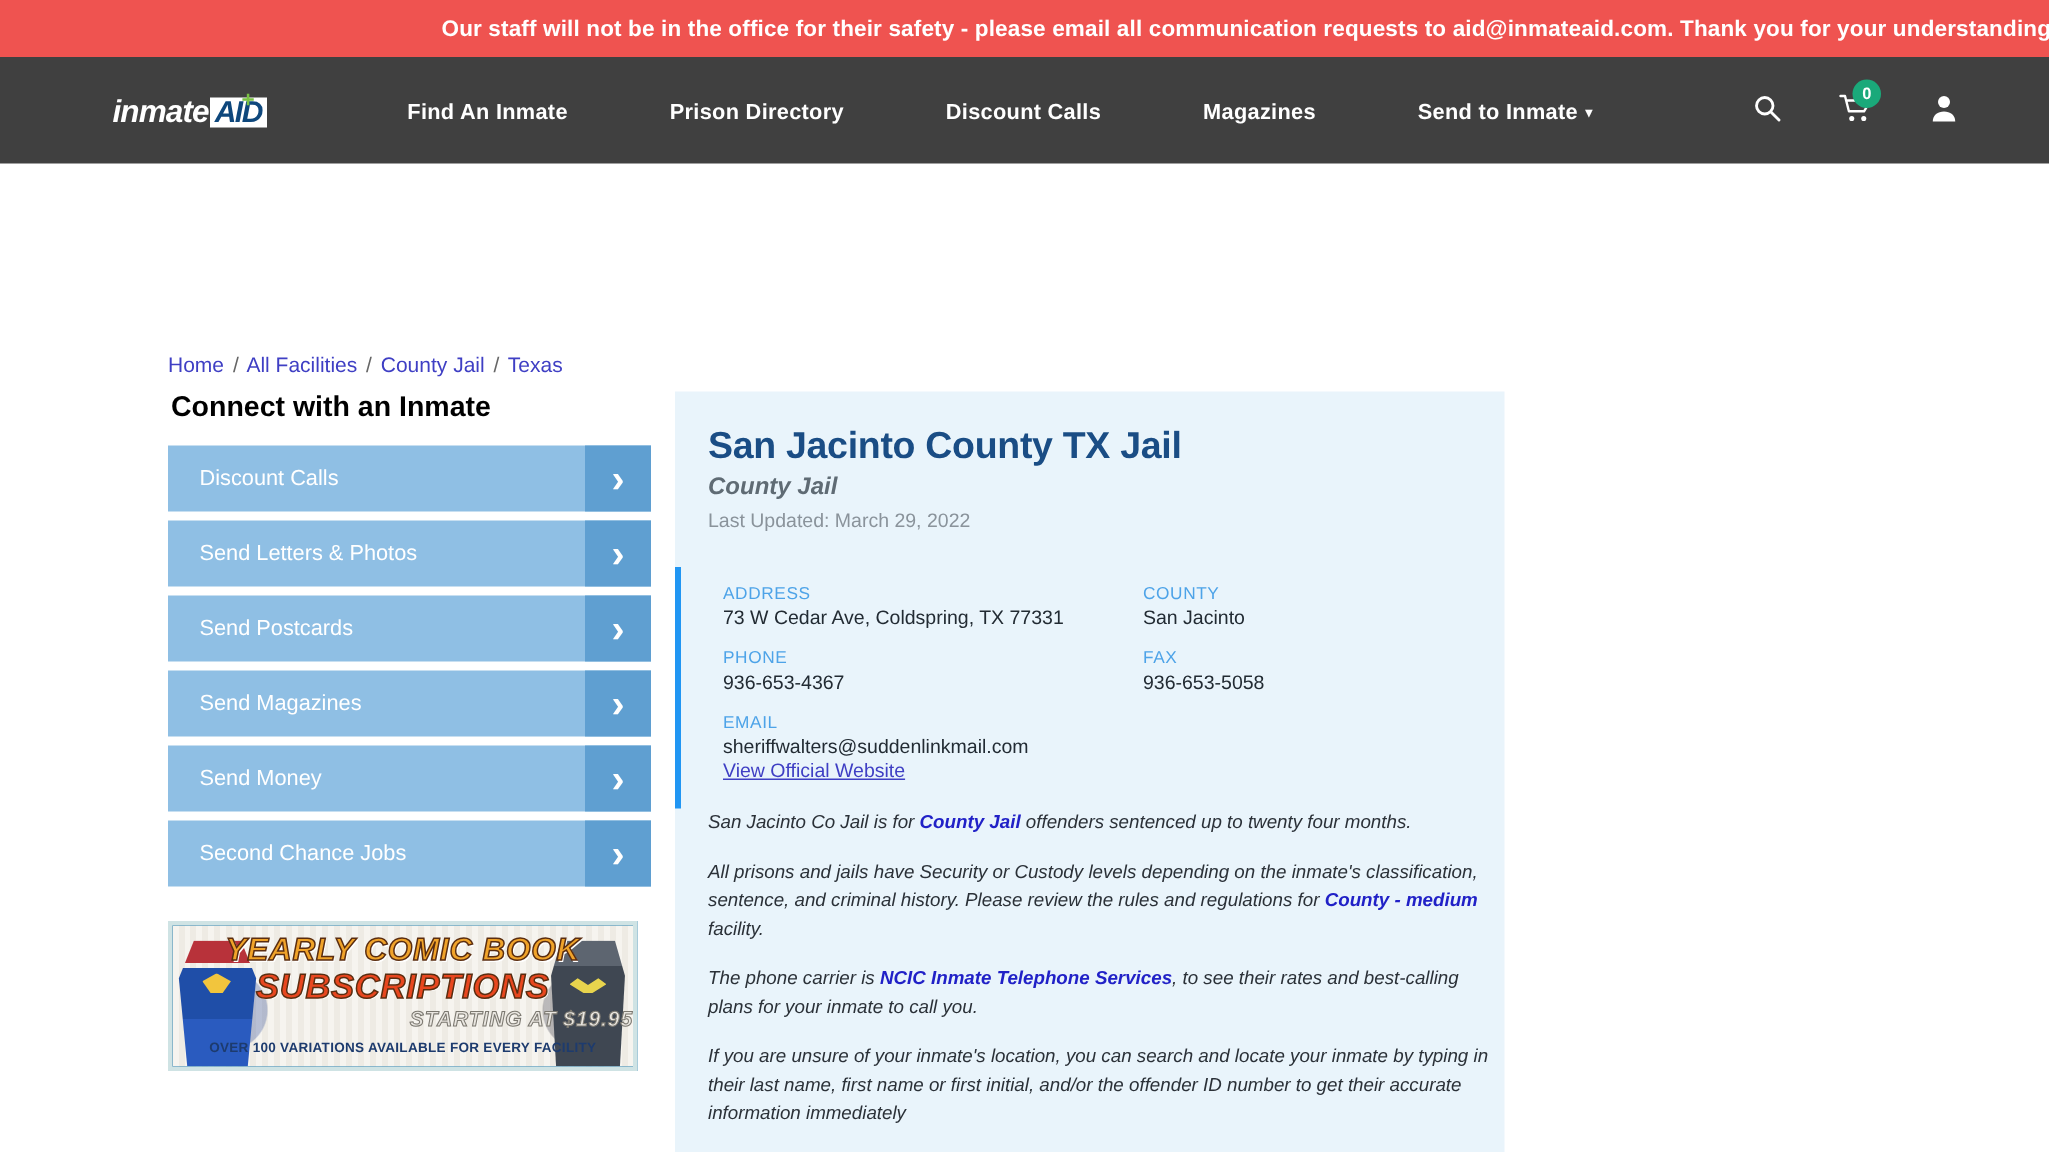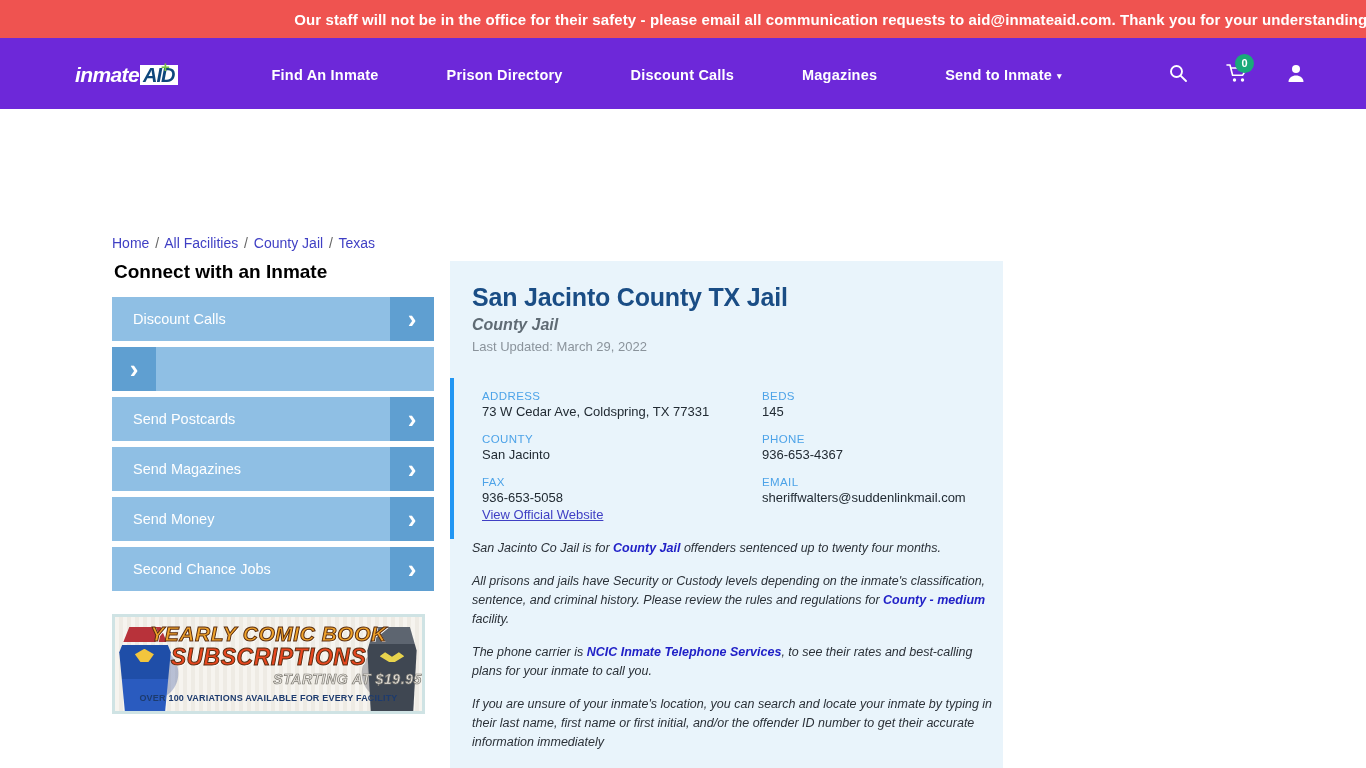--- a/index.html
+++ b/index.html
@@ -26,21 +26,21 @@
   .alert-banner .alert-text {
     font-size: 15px;
     font-weight: bold;
     letter-spacing: .1px;
     padding-left: 300px;
   }
 
   
   .site-header {
     height: 71px;
-    background: #6d28d9;
+    background: #404040;
     display: flex;
     align-items: center;
     padding: 2px 60px 0 75px;
     position: relative;
   }
   .logo {
     display: flex;
     align-items: center;
     margin-right: 60px;
     position: relative;
@@ -386,20 +386,21 @@
   </div>
 
   <div class="sidebar">
     <div class="sidebar-title">Connect with an Inmate</div>
 
     <div class="side-item">
       <div class="side-item-label">Discount Calls</div>
       <div class="side-item-arrow">›</div>
     </div>
     <div class="side-item">
+      <div class="side-item-label">Send Letters &amp; Photos</div>
       <div class="side-item-arrow">›</div>
     </div>
     <div class="side-item">
       <div class="side-item-label">Send Postcards</div>
       <div class="side-item-arrow">›</div>
     </div>
     <div class="side-item">
       <div class="side-item-label">Send Magazines</div>
       <div class="side-item-arrow">›</div>
     </div>
@@ -427,24 +428,20 @@
   <div class="main-panel">
     <h1 class="facility-title">San Jacinto County TX Jail</h1>
     <div class="facility-type">County Jail</div>
     <div class="facility-updated">Last Updated: March 29, 2022</div>
 
     <div class="info-block">
       <div class="info-grid">
         <div>
           <div class="info-label">ADDRESS</div>
           <div class="info-value">73 W Cedar Ave, Coldspring, TX 77331</div>
-        </div>
-        <div>
-          <div class="info-label">BEDS</div>
-          <div class="info-value">145</div>
         </div>
         <div>
           <div class="info-label">COUNTY</div>
           <div class="info-value">San Jacinto</div>
         </div>
         <div>
           <div class="info-label">PHONE</div>
           <div class="info-value">936-653-4367</div>
         </div>
         <div>

